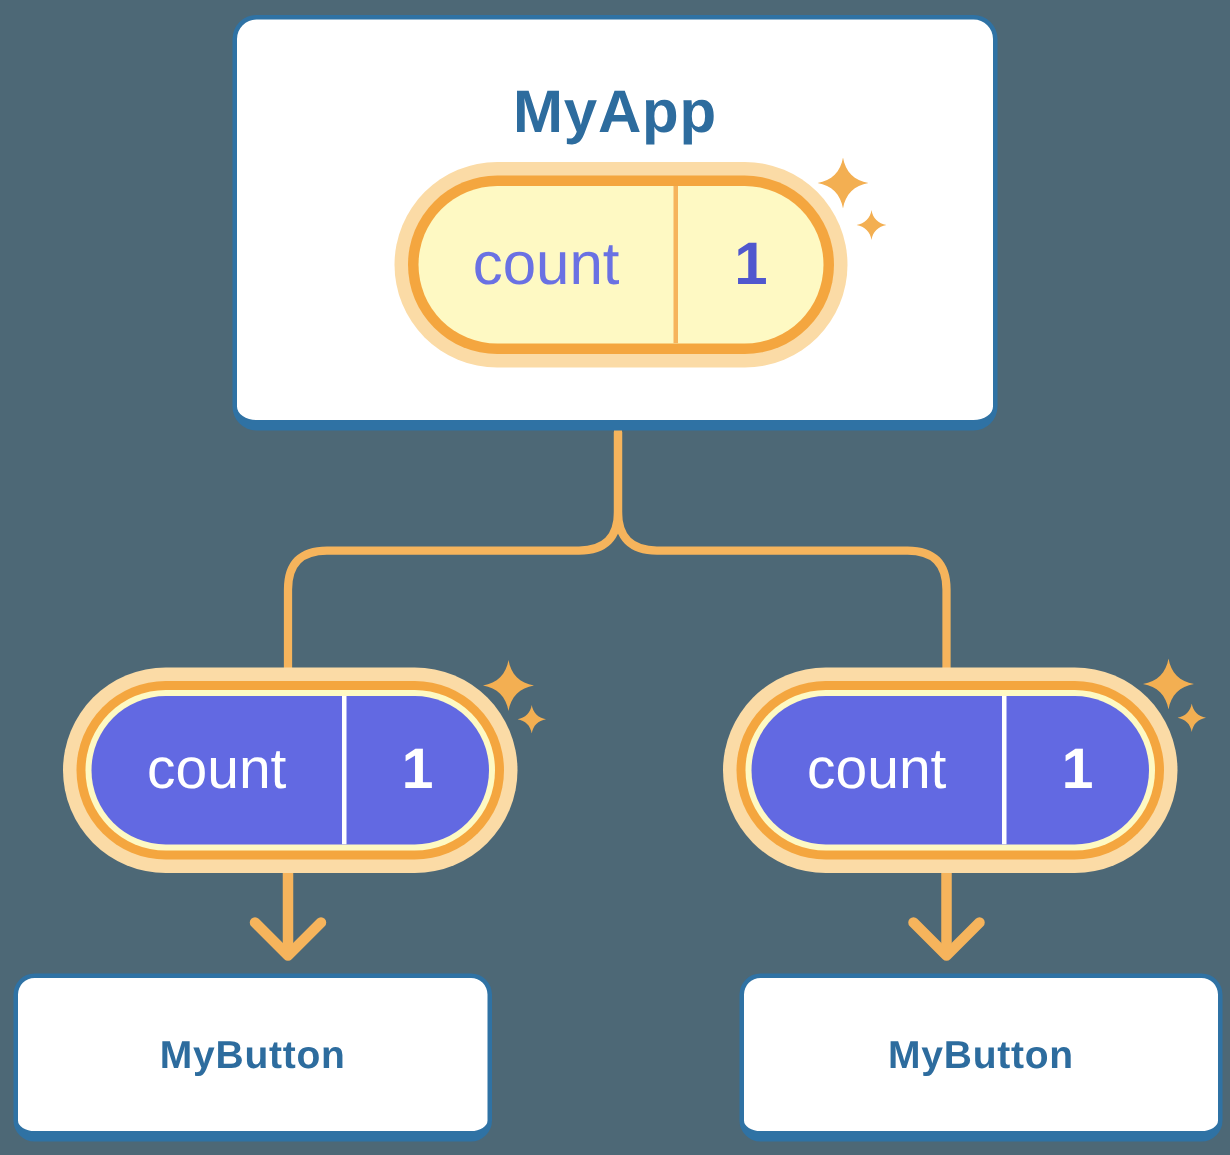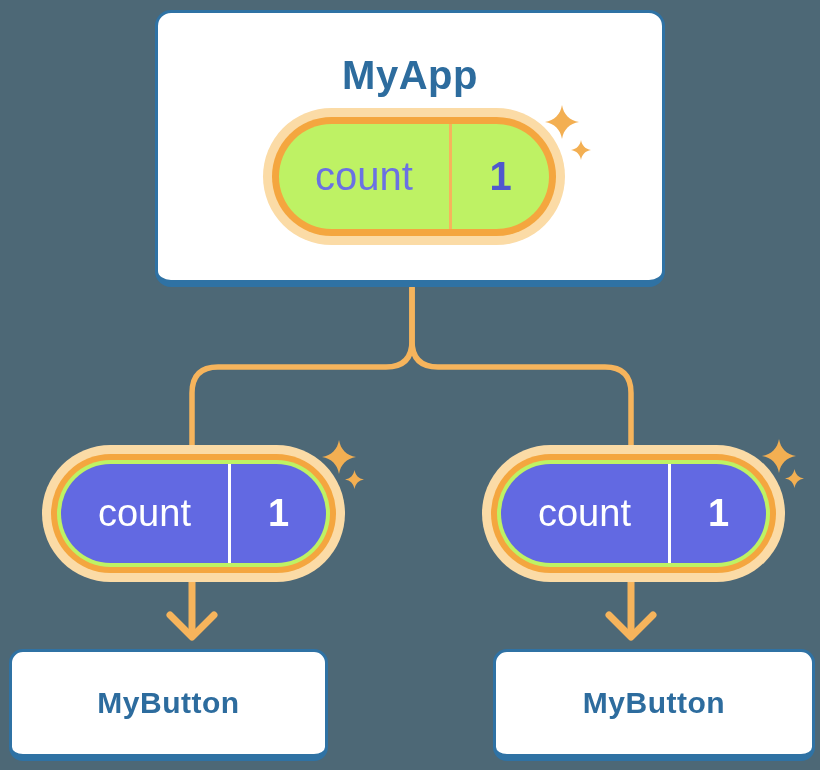--- a/index.html
+++ b/index.html
@@ -65,21 +65,21 @@
   }
   .card-leaf {
     border-radius: 14px;
     display: flex;
     align-items: center;
     justify-content: center;
   }
   .card-leaf-left  { left: 9px;   top: 649px; width: 319px; height: 112px; }
   .card-leaf-right { left: 493px; top: 649px; width: 322px; height: 112px; }
   .card-leaf .component-title {
-    font-size: 30px;
+    font-size: 26px;
     font-weight: 700;
     letter-spacing: 0.5px;
     color: var(--title_text);
   }
 
   
   .pill {
     position: absolute;
     z-index: 3;
     border-radius: 999px;
@@ -91,21 +91,21 @@
   .pill-right { left: 482px; top: 445px; width: 303px; height: 137px; }
 
   .pill-ring {
     width: 100%; height: 100%;
     background: var(--pill_ring);
     border-radius: 999px;
     padding: 7px;
   }
   .pill-core {
     width: 100%; height: 100%;
-    background: #bef264;
+    background: #fef9c3;
     border-radius: 999px;
     overflow: hidden;
     display: flex;
   }
   
   .pill-state .pill-core { align-items: stretch; }
   .pill-cell-label {
     flex: 0 0 63%;
     display: flex; align-items: center; justify-content: center;
     font-size: 40px;

